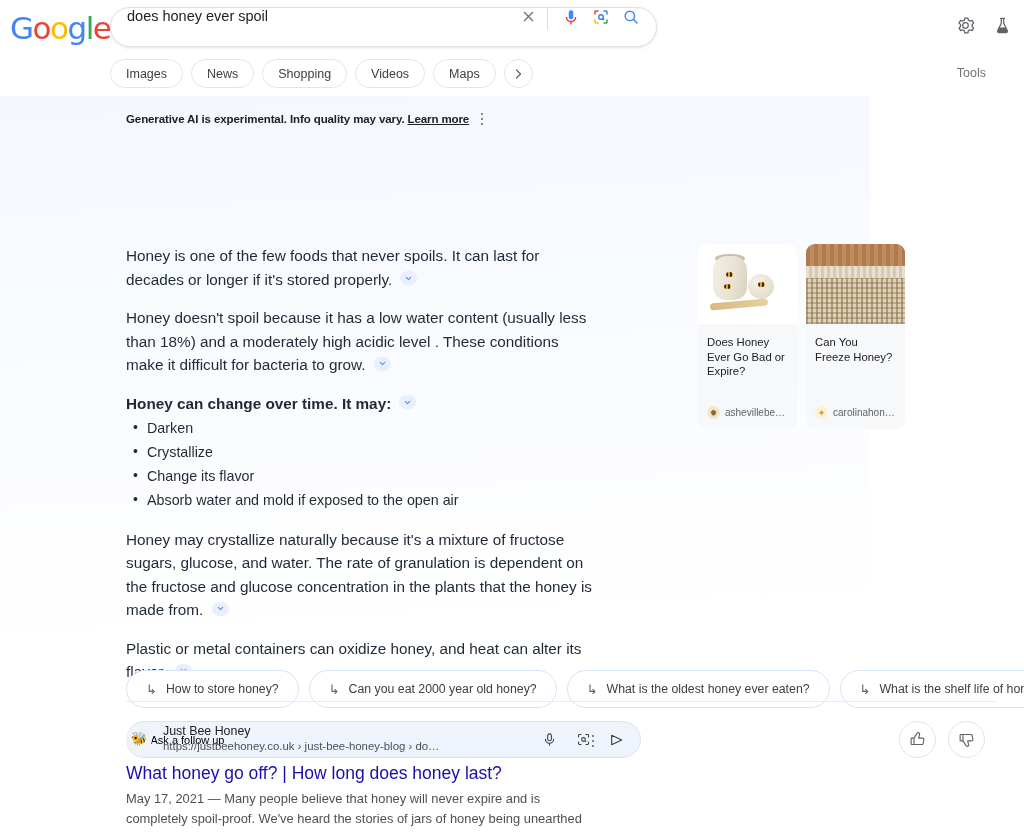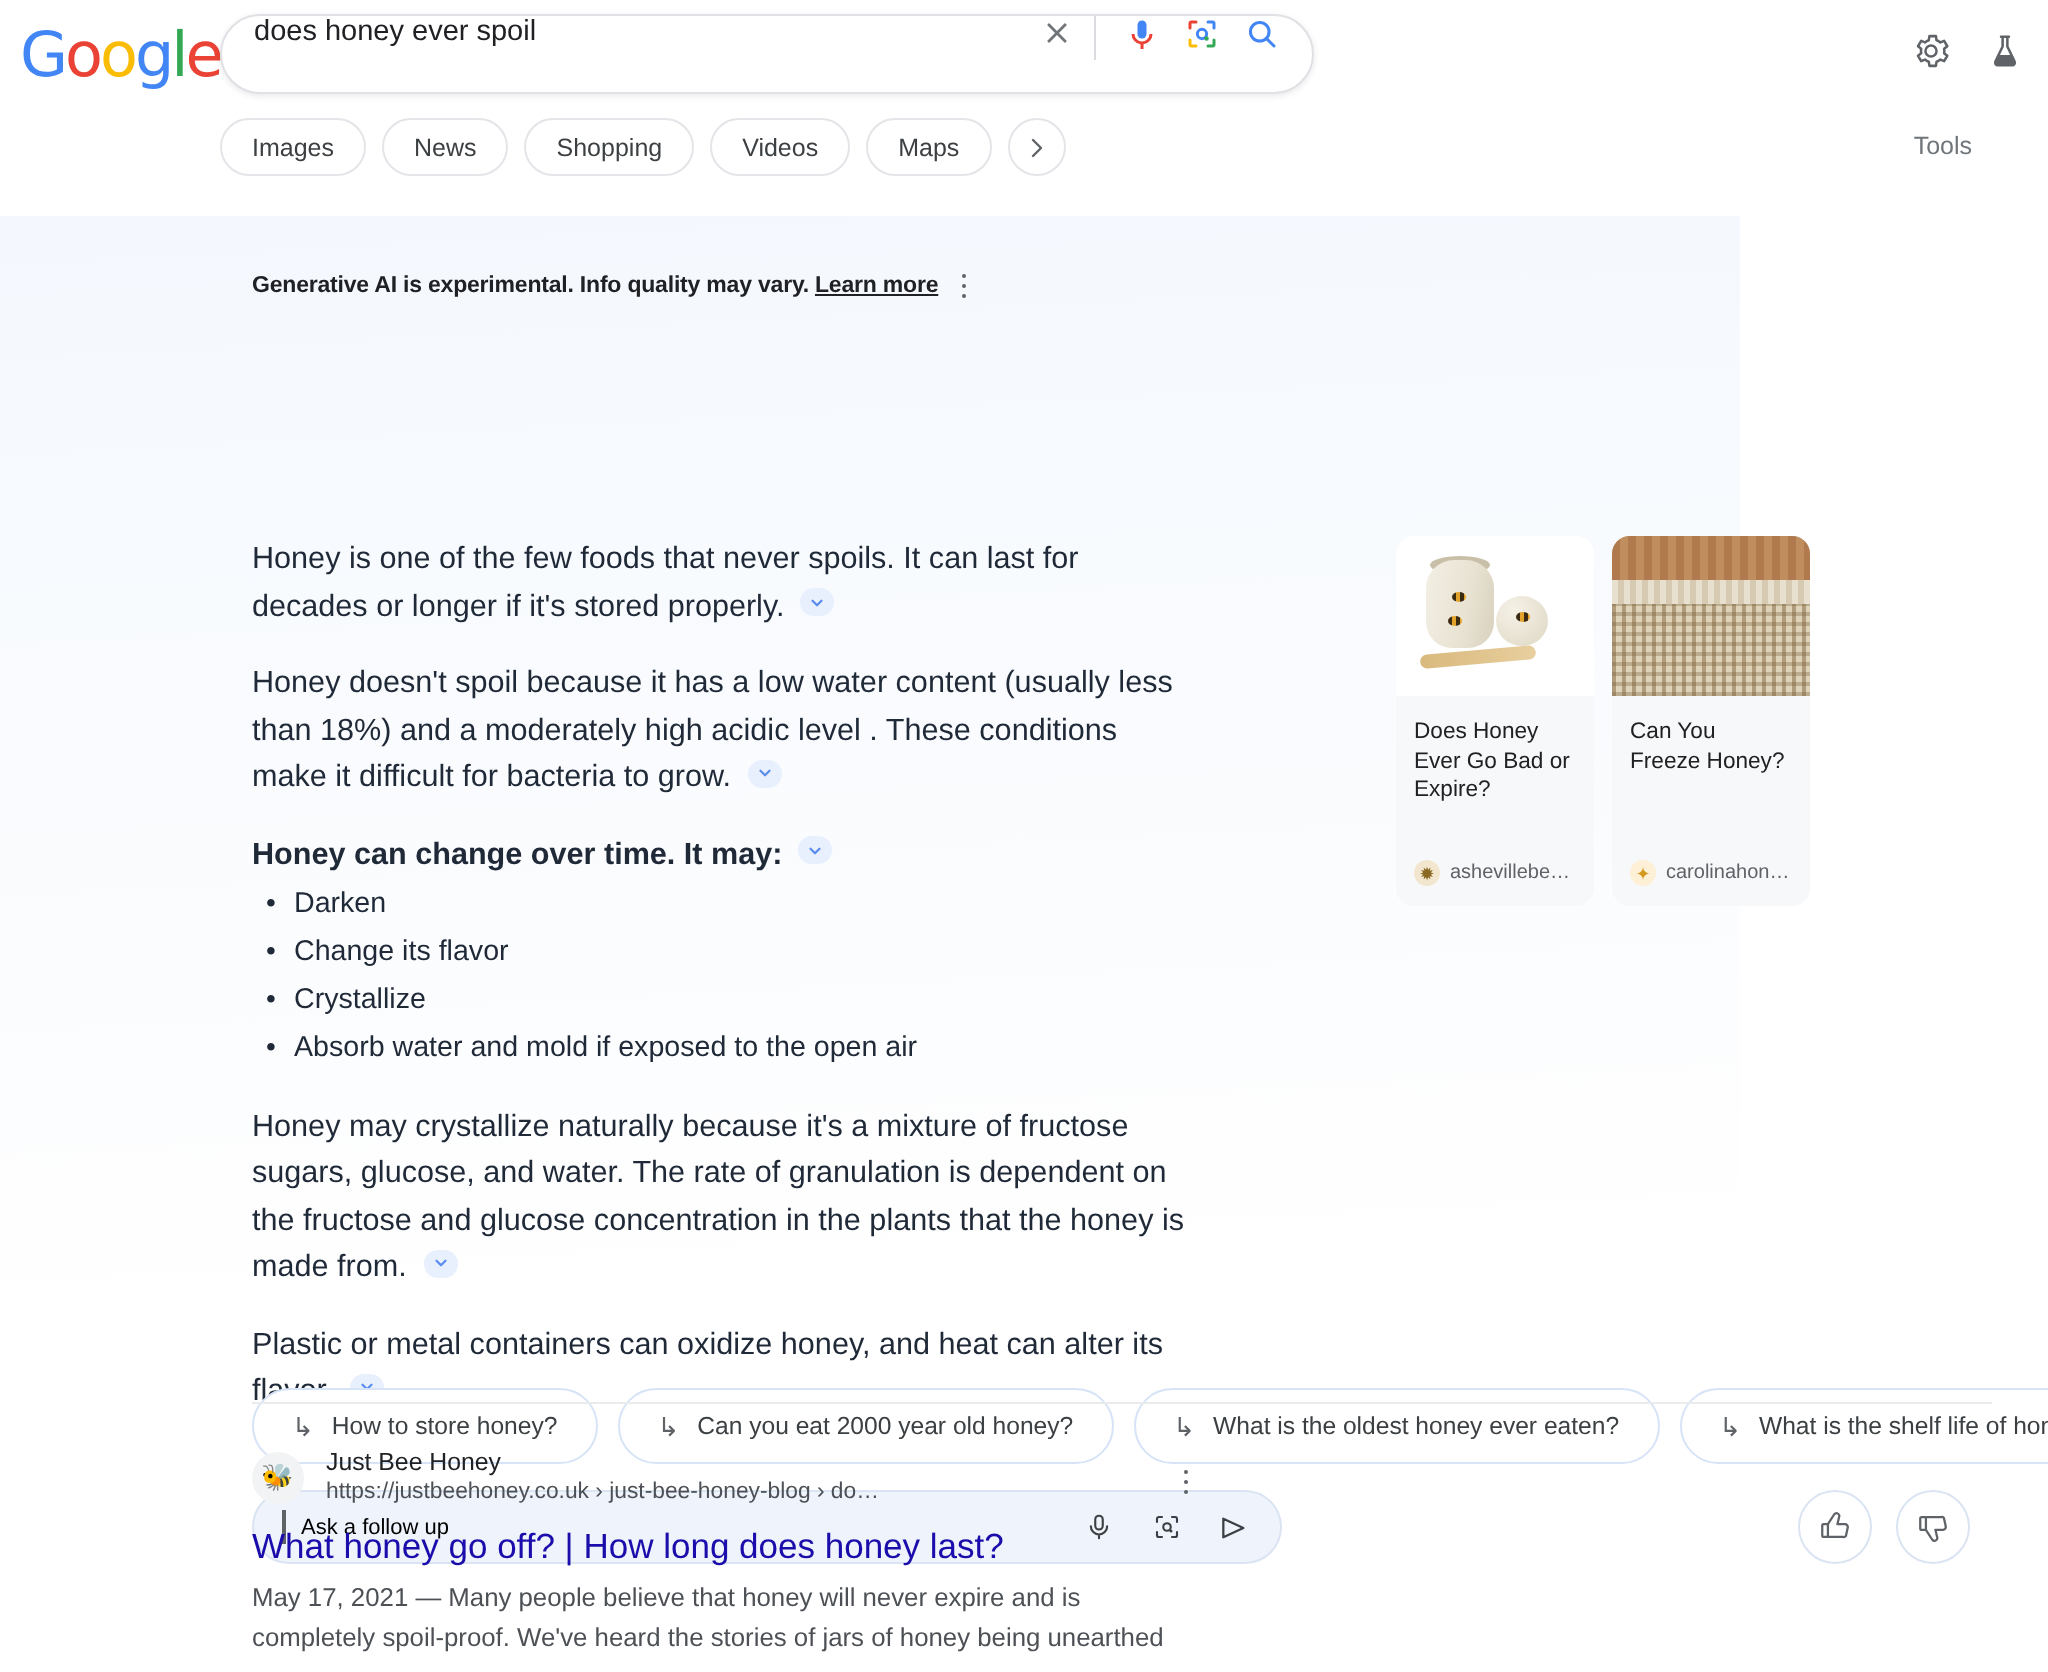--- a/index.html
+++ b/index.html
@@ -50,21 +50,21 @@
   .tab.more { width: 29px; padding: 0; }
   .tools-link {
     position: absolute; right: 38px; top: 66px;
     font-size: 12.5px; color: #70757a; cursor: pointer;
   }
   .hdr-icons { position: absolute; right: 12px; top: 16px; display: flex; gap: 18px; }
   .hdr-icons .hi { cursor: pointer; }
 
   
   .ai-panel {
-    position: absolute; left: 0; top: 108px; width: 870px; height: 605px;
+    position: absolute; left: 0; top: 84px; width: 870px; height: 605px;
     background: linear-gradient(177deg, #f4f8fe 0%, #f7fafe 25%, #fbfcfe 55%, #ffffff 88%);
   }
 
   .disclaimer {
     position: absolute; left: 126px; top: 29px;
     display: flex; align-items: center; gap: 0;
     font-size: 11.5px; color: #202124; font-weight: 700;
     letter-spacing: -0.1px;
   }
   .disclaimer .learn {
@@ -320,22 +320,22 @@
       <span>Honey can change over time. It may:</span>
       <span class="chev">
         <svg width="9" height="9" viewBox="0 0 24 24">
             <path d="M6 9l6 6 6-6" fill="none" stroke="#5b8def" stroke-width="3" stroke-linecap="round" stroke-linejoin="round"></path>
           </svg>
       </span>
     </p>
 
     <ul>
       <li>Darken</li>
+      <li>Crystallize</li>
       <li>Change its flavor</li>
-      <li>Crystallize</li>
       <li>Absorb water and mold if exposed to the open air</li>
     </ul>
 
     <p>
       <span>Honey may crystallize naturally because it's a mixture of fructose sugars, glucose, and water. The rate of granulation is dependent on the fructose and glucose concentration in the plants that the honey is made from.</span>
       <span class="chev">
         <svg width="9" height="9" viewBox="0 0 24 24">
             <path d="M6 9l6 6 6-6" fill="none" stroke="#5b8def" stroke-width="3" stroke-linecap="round" stroke-linejoin="round"></path>
           </svg>
       </span>

